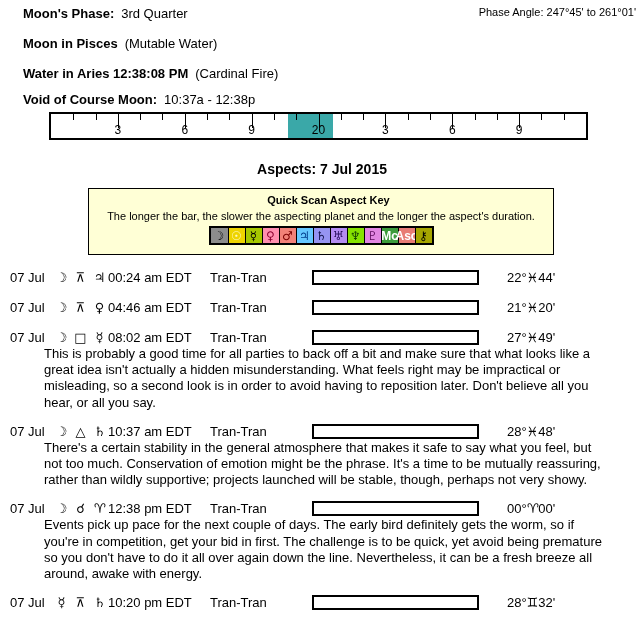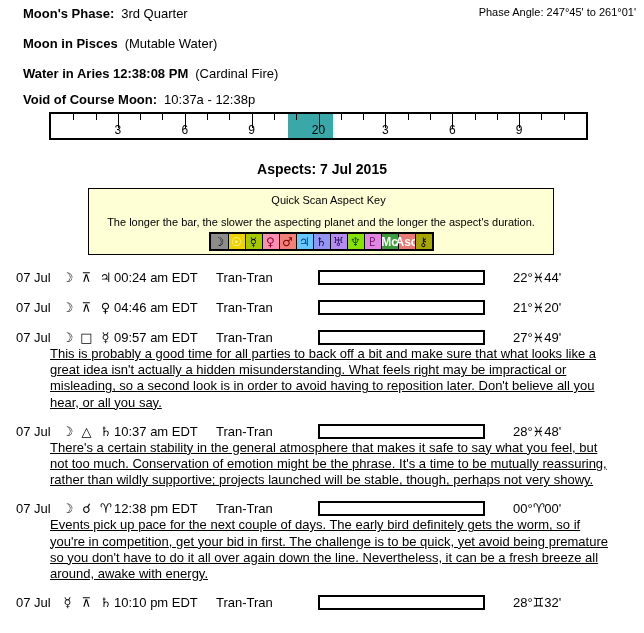--- a/index.html
+++ b/index.html
@@ -33,34 +33,34 @@
     position:absolute; top:161px; left:0; width:644px;
     text-align:center; font-weight:bold; font-size:14px;
   }
 
   
   .key-box {
     position:absolute; top:188px; left:88px; width:466px; height:67px;
     background:#FFFFD6; border:1px solid #000; text-align:center;
     font-size:11px; padding-top:5px;
   }
-  .key-sub { margin-top:10px; }
+  .key-sub { margin-top:4px; }
   .key-strip {
     display:inline-flex; margin-top:4px; border:2px solid #000; background:#000;
   }
   .key-cell {
     width:17px; height:15px; display:flex; align-items:center; justify-content:center;
     font-family:"DejaVu Sans",sans-serif; font-size:12px; line-height:1;
     border-left:1px solid #000;
   }
   .key-cell:first-child { border-left:none; }
   .key-cell.txt { font-family:"Liberation Sans",sans-serif; font-size:12px; font-weight:bold; }
 
   
-  .rows { position:absolute; top:270px; left:8px; width:572px;text-decoration:underline; }
+  .rows { position:absolute; top:270px; left:2px; width:572px; }
   .arow { position:relative; height:16px; margin-bottom:14px; }
   .arow.hastext { margin-bottom:0; }
   .arow .date  { position:absolute; left:8px; white-space:nowrap; }
   .arow .glyphs{ position:absolute; left:50px; width:58px; display:flex;
                  font-family:"DejaVu Sans",sans-serif; }
   .arow .glyphs span { width:19px; text-align:center; }
   .arow .time  { position:absolute; left:106px; white-space:nowrap; }
   .arow .type  { position:absolute; left:208px; white-space:nowrap; }
   .bar {
     position:absolute; left:310px; top:0; width:167px; height:15px;
@@ -121,21 +121,21 @@
     <div class="tick" style="left: 83.3333%;"></div>
     <div class="tick major" style="left: 87.5%;"></div>
     <div class="tick-label" style="left: 87.5%;">9</div>
     <div class="tick" style="left: 91.6667%;"></div>
     <div class="tick" style="left: 95.8333%;"></div>
   </div>
 
 <div class="aspects-title">Aspects: 7 Jul 2015</div>
 
 <div class="key-box">
-  <div class="b" style="font-weight:normal">Quick Scan Aspect Key</div>
+  <div class="b" style="font-weight:bold">Quick Scan Aspect Key</div>
   <div class="key-sub">The longer the bar, the slower the aspecting planet and the longer the aspect's duration.</div>
   <div class="key-strip" id="key-strip">
       <span class="key-cell" style="background: rgb(140, 140, 140); color: rgb(0, 0, 0);">☽</span>
       <span class="key-cell" style="background: rgb(238, 212, 0); color: rgb(255, 249, 200);">☉</span>
       <span class="key-cell" style="background: rgb(166, 200, 0); color: rgb(0, 0, 0);">☿</span>
       <span class="key-cell" style="background: rgb(255, 143, 176); color: rgb(139, 0, 48);">♀</span>
       <span class="key-cell" style="background: rgb(242, 130, 120); color: rgb(122, 0, 0);">♂</span>
       <span class="key-cell" style="background: rgb(102, 200, 255); color: rgb(0, 60, 140);">♃</span>
       <span class="key-cell" style="background: rgb(150, 148, 242); color: rgb(20, 20, 76);">♄</span>
       <span class="key-cell" style="background: rgb(180, 140, 242); color: rgb(42, 16, 96);">♅</span>
@@ -174,21 +174,21 @@
     <span class="pos">21°♓20'</span>
   </div>
 
   <div class="arow hastext">
     <span class="date">07 Jul</span>
     <span class="glyphs">
         <span>☽</span>
         <span>□</span>
         <span>☿</span>
       </span>
-    <span class="time">09:57 am EDT</span>
+    <span class="time">08:02 am EDT</span>
     <span class="type">Tran-Tran</span>
     <span class="bar"><span class="bar-fill" style="width: 11%; background: rgb(140, 140, 140);"></span></span>
     <span class="pos">27°♓49'</span>
   </div>
 <div class="atext">This is probably a good time for all parties to back off a bit and make sure that what looks like a great idea isn't actually a hidden misunderstanding. What feels right may be impractical or misleading, so a second look is in order to avoid having to reposition later. Don't believe all you hear, or all you say.</div>
   <div class="arow hastext">
     <span class="date">07 Jul</span>
     <span class="glyphs">
         <span>☽</span>
         <span>△</span>
@@ -213,18 +213,18 @@
     <span class="pos">00°♈00'</span>
   </div>
 <div class="atext">Events pick up pace for the next couple of days. The early bird definitely gets the worm, so if you're in competition, get your bid in first. The challenge is to be quick, yet avoid being premature so you don't have to do it all over again down the line. Nevertheless, it can be a fresh breeze all around, awake with energy.</div>
   <div class="arow">
     <span class="date">07 Jul</span>
     <span class="glyphs">
         <span>☿</span>
         <span>⊼</span>
         <span>♄</span>
       </span>
-    <span class="time">10:10 pm EDT</span>
+    <span class="time">10:20 pm EDT</span>
     <span class="type">Tran-Tran</span>
     <span class="bar"><span class="bar-fill" style="width: 30%; background: rgb(124, 168, 0);"></span></span>
     <span class="pos">28°♊32'</span>
   </div>
 </div>
 
 </body></html>

